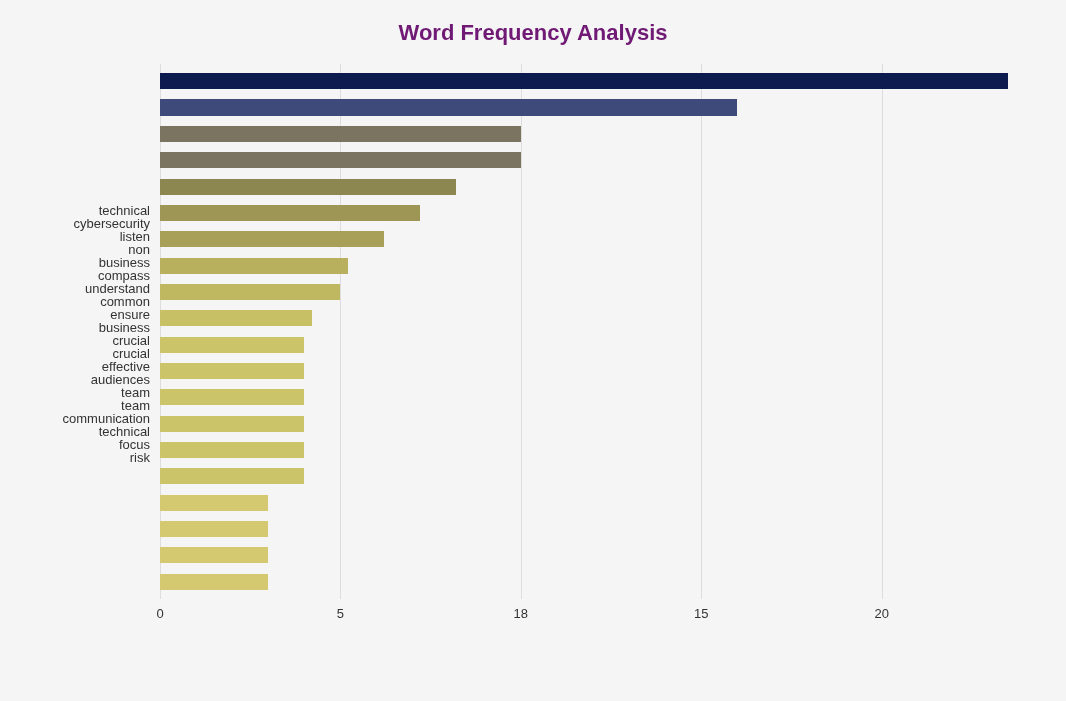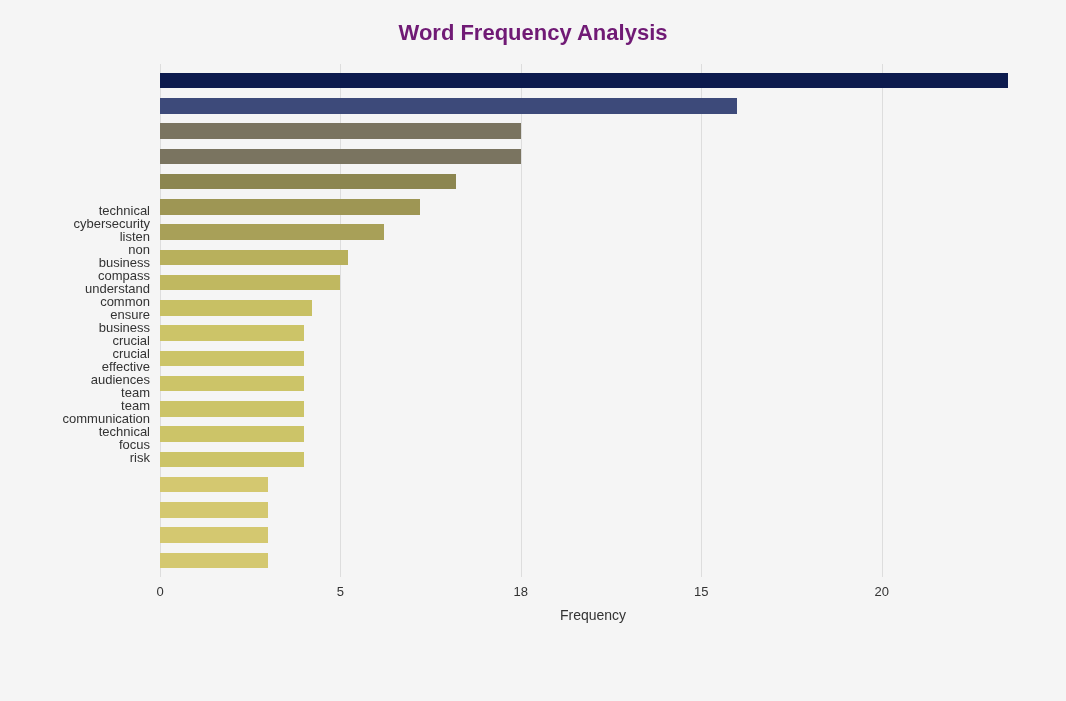--- a/index.html
+++ b/index.html
@@ -220,16 +220,15 @@
             </div>
           </div>
         <div class="x-axis-labels" id="x-axis-labels">
             <div class="x-label" style="left: 0%; bottom: 4px;">0</div>
             <div class="x-label" style="left: 20.8333%; bottom: 4px;">5</div>
             <div class="x-label" style="left: 41.6667%; bottom: 4px;">18</div>
             <div class="x-label" style="left: 62.5%; bottom: 4px; margin-top: 44px;">15</div>
             <div class="x-label" style="left: 83.3333%; bottom: 4px;">20</div>
           </div>
       </div>
-      <div class="x-axis-title">Frequency</div>
     </div>
   </div>
 </div>
 
 </body></html>

